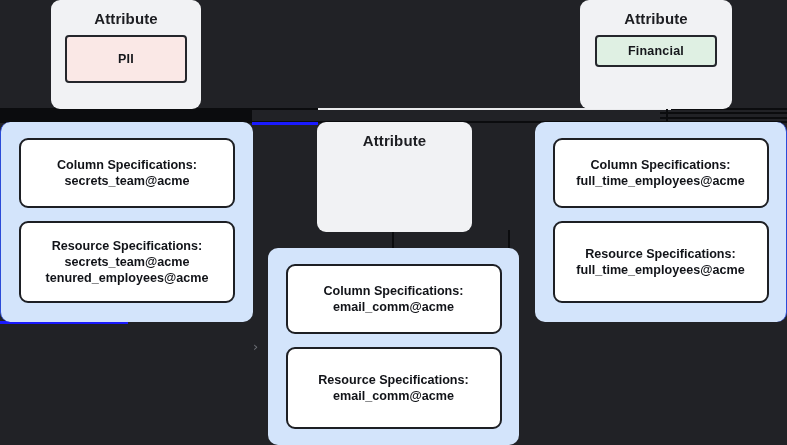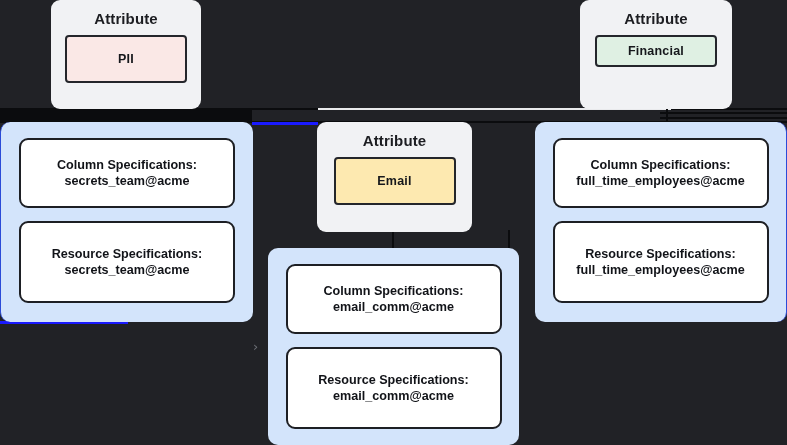--- a/index.html
+++ b/index.html
@@ -131,33 +131,33 @@
     <div class="attr-chip" style="width:122px; height:48px; background:#fae8e6;">PII</div>
   </div>
 
   <div class="attr-card" style="left:580px; top:0px; width:152px; height:109px;">
     <div class="attr-title">Attribute</div>
     <div class="attr-chip" style="width:122px; height:32px; background:#dff0e3;">Financial</div>
   </div>
 
   <div class="attr-card" style="left:317px; top:122px; width:155px; height:110px;">
     <div class="attr-title">Attribute</div>
-    <div class="attr-chip" style="width:122px; height:48px; background:#fde9b0;">Email</div>
   </div>
 
   <div class="group-panel sel-left" style="left:0px; top:122px; width:253px; height:200px;">
 
     <div class="spec-box" style="width:216px; height:70px; margin-top:16px;">
       <div class="spec-line">Column Specifications:</div>
       <div class="spec-line">secrets_team@acme</div>
     </div>
 
     <div class="spec-box" style="width:216px; height:82px; margin-top:13px;">
       <div class="spec-line">Resource Specifications:</div>
       <div class="spec-line">secrets_team@acme</div>
+      <div class="spec-line">tenured_employees@acme</div>
     </div>
   </div>
 
   <div class="group-panel sel-right" style="left:535px; top:122px; width:252px; height:200px;">
 
     <div class="spec-box" style="width:216px; height:70px; margin-top:16px;">
       <div class="spec-line">Column Specifications:</div>
       <div class="spec-line">full_time_employees@acme</div>
     </div>
 

